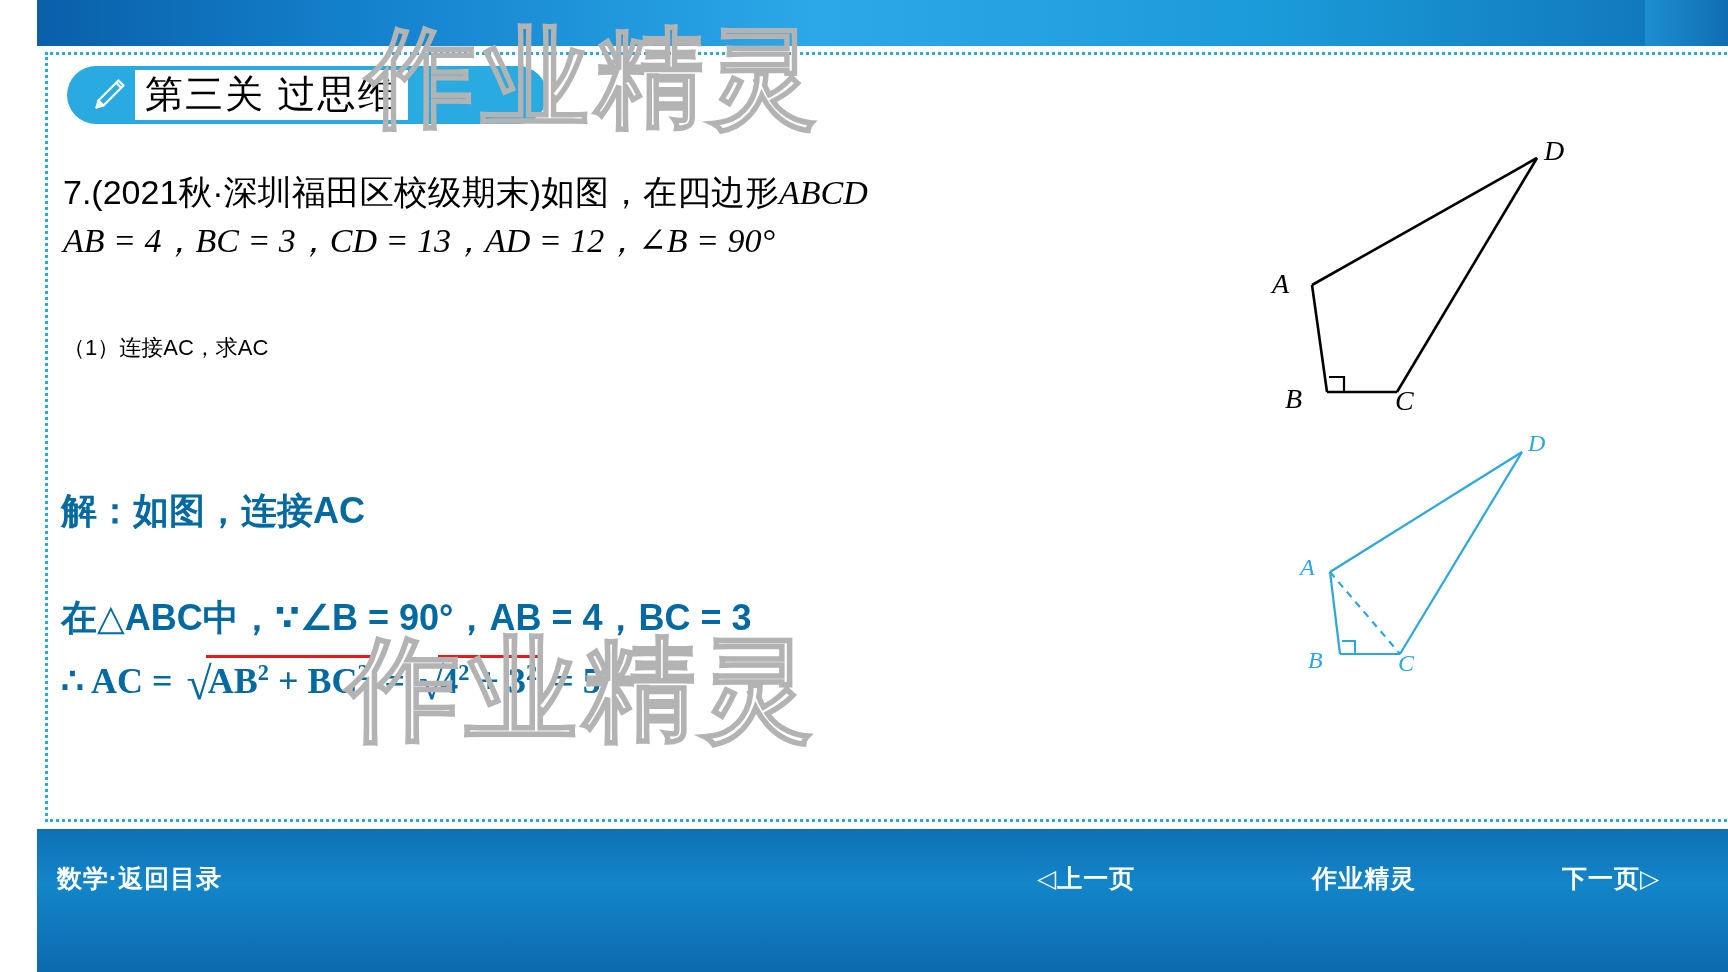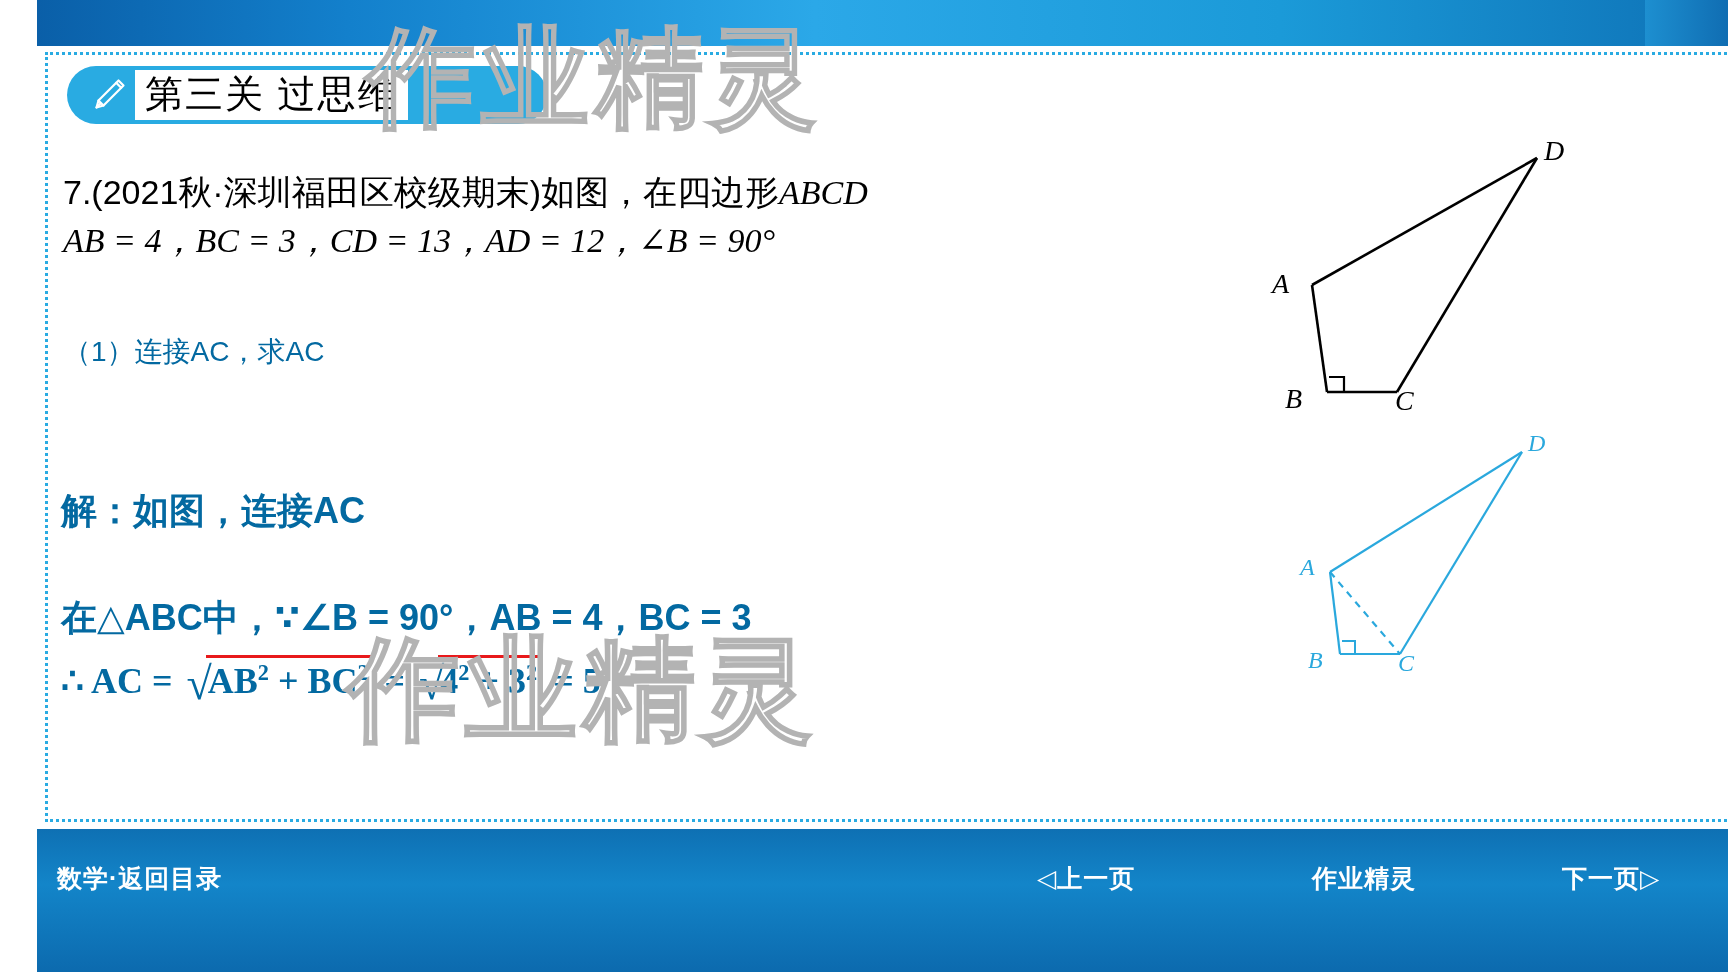--- a/index.html
+++ b/index.html
@@ -48,21 +48,21 @@
     line-height: 44px;
     white-space: nowrap;
   }
 
   
   .qwrap { position: absolute; left: 26px; top: 168px; width: 1130px; }
   .qline {
     font-size: 34px; color: #000; line-height: 48px; white-space: nowrap;
   }
   .mi { font-family: "Liberation Serif", "DejaVu Serif", serif; font-style: italic; }
-  .sub1 { position: absolute; left: 26px; top: 333px; font-size: 28px; color:#0369a1; white-space: nowrap; }
+  .sub1 { position: absolute; left: 26px; top: 333px; font-size: 22px; color:#000000; white-space: nowrap; }
 
   
   .sol { position: absolute; left: 24px; color: #0369a1; font-weight: bold; white-space: nowrap; }
   .sol-l1 { top: 487px; font-size: 36px; }
   .sol-l2 { top: 594px; font-size: 36px; }
   .sol-l3 { top: 655px; font-size: 36px; }
   .serifb { font-family: "Liberation Serif", "DejaVu Serif", serif; font-weight: bold; }
   .sqrt { display: inline-block; position: relative; padding-left: 4px; }
   .sqrt > .radsign { font-family: "Liberation Serif", serif; font-weight: normal; font-size: 46px; line-height: 1; vertical-align: -6px; }
   .radicand { display: inline-block; border-top: 3px solid #e8191b; padding: 2px 6px 0 2px; margin-left: -6px; }

